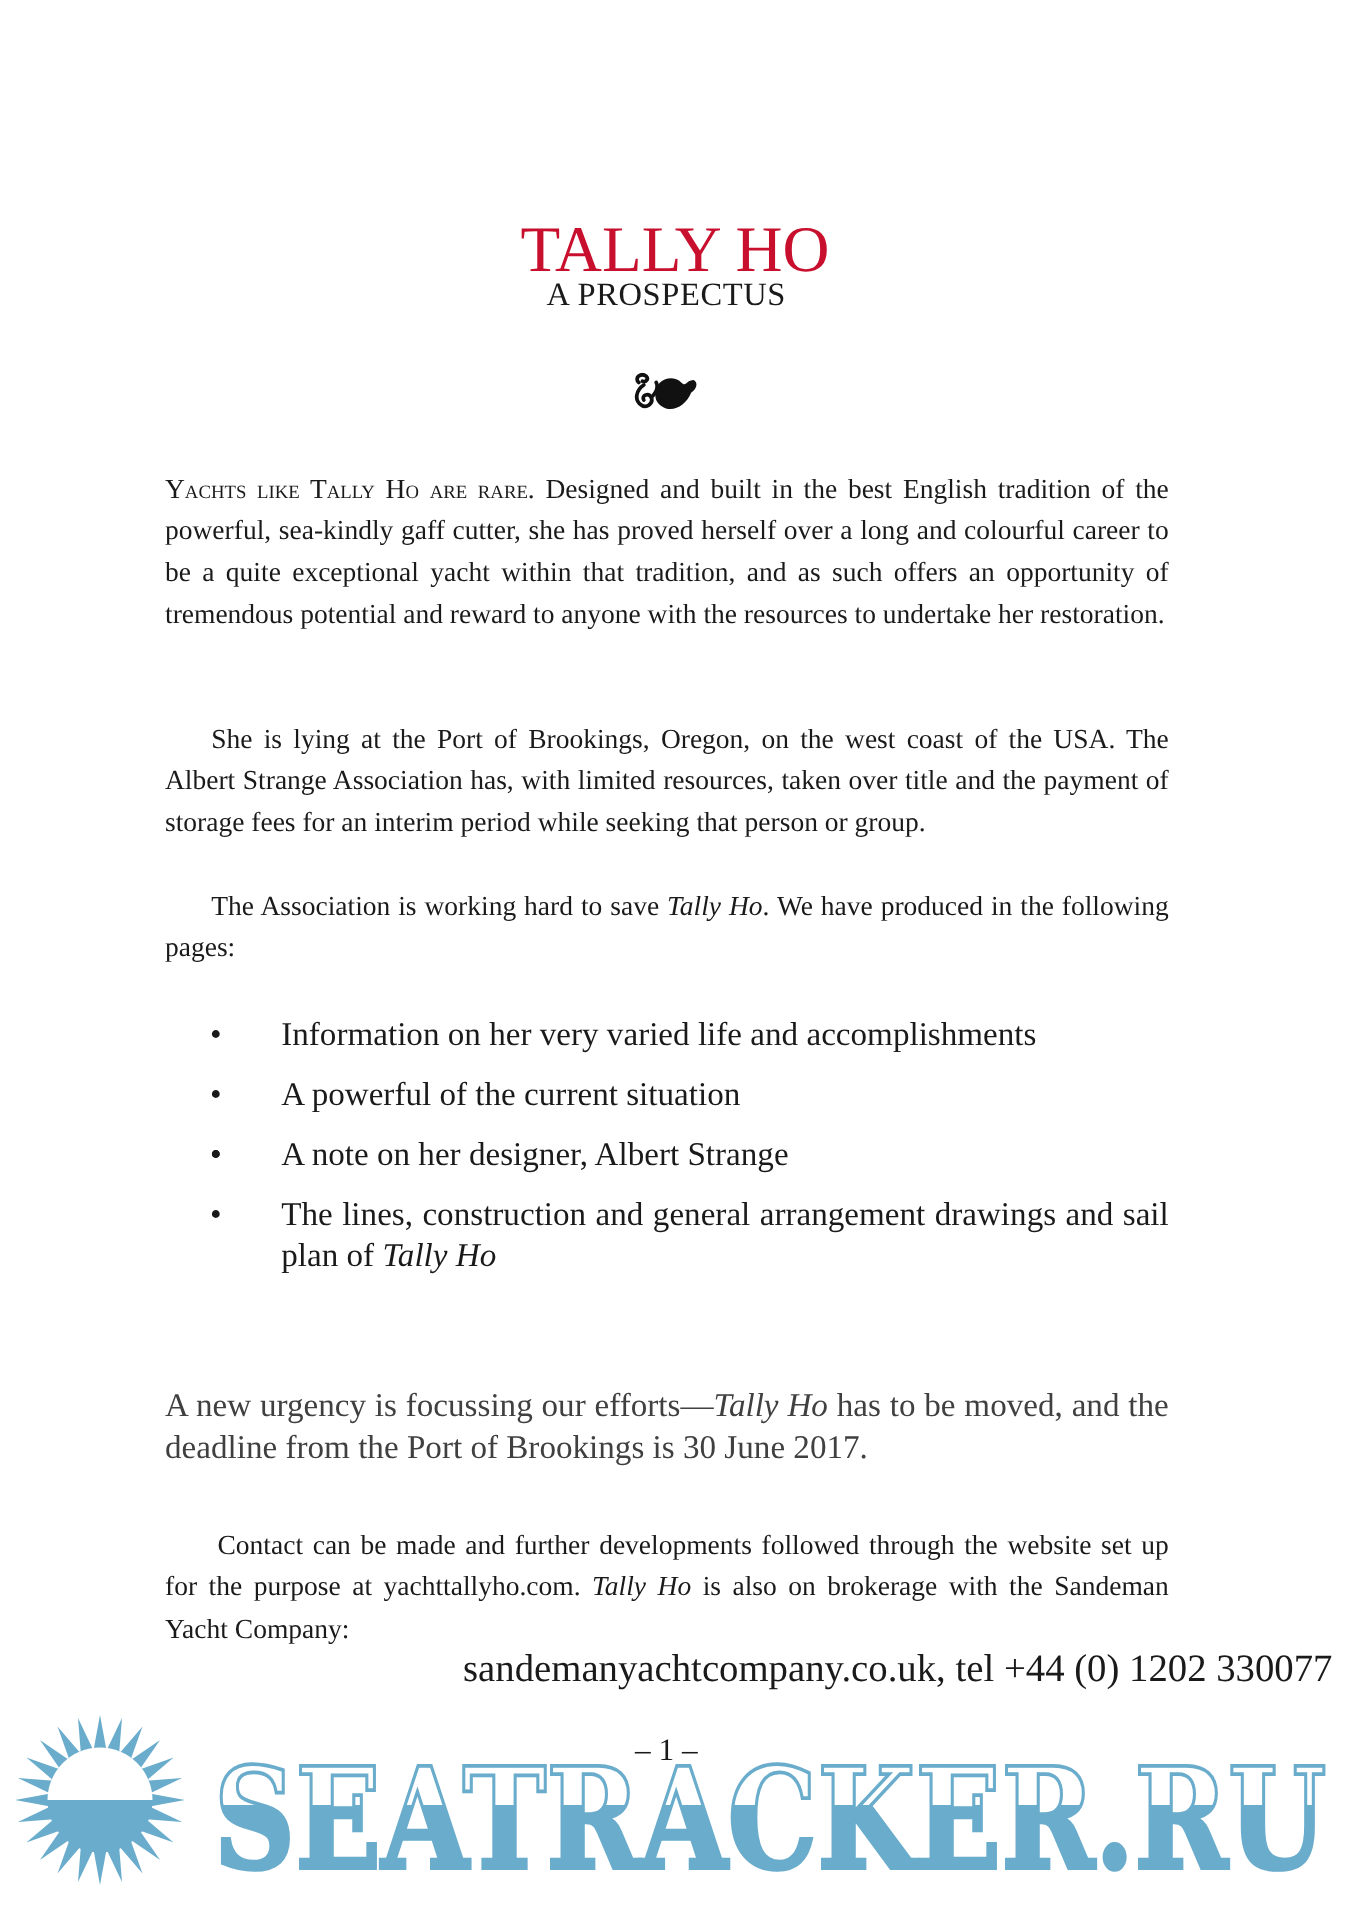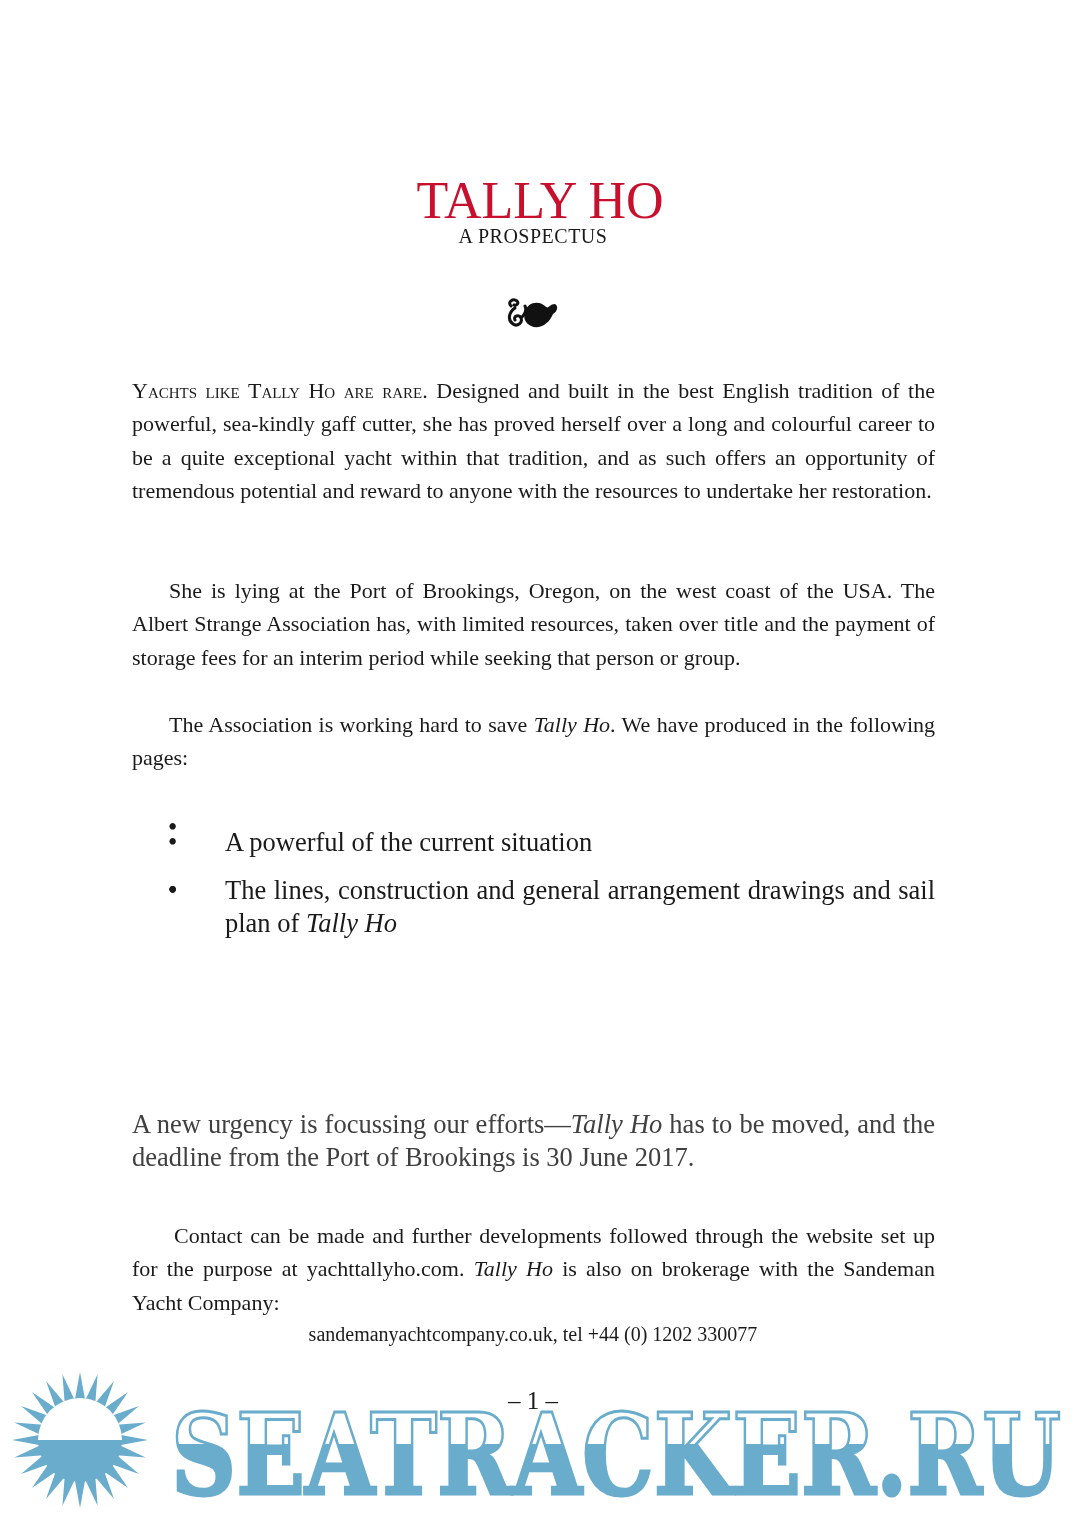--- a/index.html
+++ b/index.html
@@ -1,39 +1,39 @@
 <!DOCTYPE html>
 <html><head>
 <meta charset="utf-8">
 <style>
   html, body { margin: 0; padding: 0; background: #ffffff; }
   body { width: 1080px; height: 1532px; position: relative; overflow: hidden;
          font-family: "Liberation Serif", "DejaVu Serif", serif; color: #1a1a1a; }
   .title { position: absolute; top: 138px; left: 0; width: 1080px; text-align: center;
            font-size: 52px; line-height: 56px; color: #c8102e; letter-spacing: 0px; font-weight: normal; }
   .subtitle { position: absolute; top: 220px; left: 0; width: 1066px; text-align: center;
-              font-size: 20px; line-height: 32px; letter-spacing: 0.5px; }
+              font-size: 26px; line-height: 32px; letter-spacing: 0.5px; }
   .fleuron { position: absolute; top: 298px; left: 505px; width: 56px; height: 34px; }
   .body { position: absolute; left: 132px; width: 803px; font-size: 22px; line-height: 33.4px; }
   .para { margin: 0; text-align: justify; }
   .indent { text-indent: 37px; }
   .sc { font-variant: small-caps; }
   .p1 { top: 374px; }
   .p2 { top: 574px; }
   .p3 { top: 708px; }
   .list { position: absolute; top: 811px; left: 132px; width: 803px; margin: 0; padding: 0; list-style: none;
           font-size: 26.5px; line-height: 33.4px; }
   .list li { position: relative; padding-left: 93px; margin-bottom: 14.6px; text-align: justify; }
   .list li .bullet { position: absolute; left: 36px; top: 0; }
   .urgent { position: absolute; top: 1108px; left: 132px; width: 803px; font-size: 26.5px; line-height: 33.4px;
             color: #404040; text-align: justify; margin: 0; }
   .contact { top: 1196px; margin-top: 23px; }
   .contact .para { text-indent: 42px; }
-  .contact-line { position: absolute; top: 1318px; left: 0; width: 1066px; text-align: center;
-                  font-size: 20px; line-height: 33px; }
+  .contact-line { position: absolute; top: 1318px; left: 0; width: 1066px; text-align: right;
+                  font-size: 31px; line-height: 33px; }
   .pagenum { position: absolute; top: 1386px; left: 0; width: 1066px; text-align: center; font-size: 25px; line-height: 30px; z-index: 3; }
   .wm { position: absolute; left: 0; top: 1372px; width: 1080px; height: 140px; z-index: 2; }
   .wm-sun { position: absolute; left: 0; top: 0; width: 160px; height: 140px; }
   .wm-text { position: absolute; left: 166px; top: 30px; width: 900px; height: 100px; }
   i { font-style: italic; }
 </style>
 </head>
 <body>
 
 <h1 class="title">TALLY HO</h1>
@@ -54,24 +54,24 @@
   <p class="para indent">She is lying at the Port of Brookings, Oregon, on the west coast of the USA. The Albert Strange Association has, with limited resources, taken over title and the payment of storage fees for an interim period while seeking that person or group.</p>
 </div>
 
 <div class="body p3">
   <p class="para indent">
     <span>The Association is working hard to save </span><i>Tally Ho</i><span>. We have produced in the following pages:</span>
   </p>
 </div>
 
 <ul class="list">
-  <li><span class="bullet">•</span></li>
+  <li><span class="bullet">•</span><span>Information on her very varied life and accomplishments</span></li>
   <li><span class="bullet">•</span><span>A powerful of the current situation</span></li>
   <li><span class="bullet">•</span></li>
-  <li><span class="bullet">•</span></li>
+  <li><span class="bullet">•</span><span>A note on her designer, Albert Strange</span></li>
   <li><span class="bullet">•</span><span>The lines, construction and general arrangement drawings and sail plan of </span><i>Tally Ho</i></li>
 </ul>
 
 <p class="urgent">
   <span>A new urgency is focussing our efforts—</span><i>Tally Ho</i><span> has to be moved, and the deadline from the Port of Brookings is 30 June 2017.</span>
 </p>
 
 <div class="body contact">
   <p class="para">
     <span>Contact can be made and further developments followed through the website set up for the purpose at yachttallyho.com. </span><i>Tally Ho</i><span> is also on brokerage with the Sandeman Yacht Company:</span>

